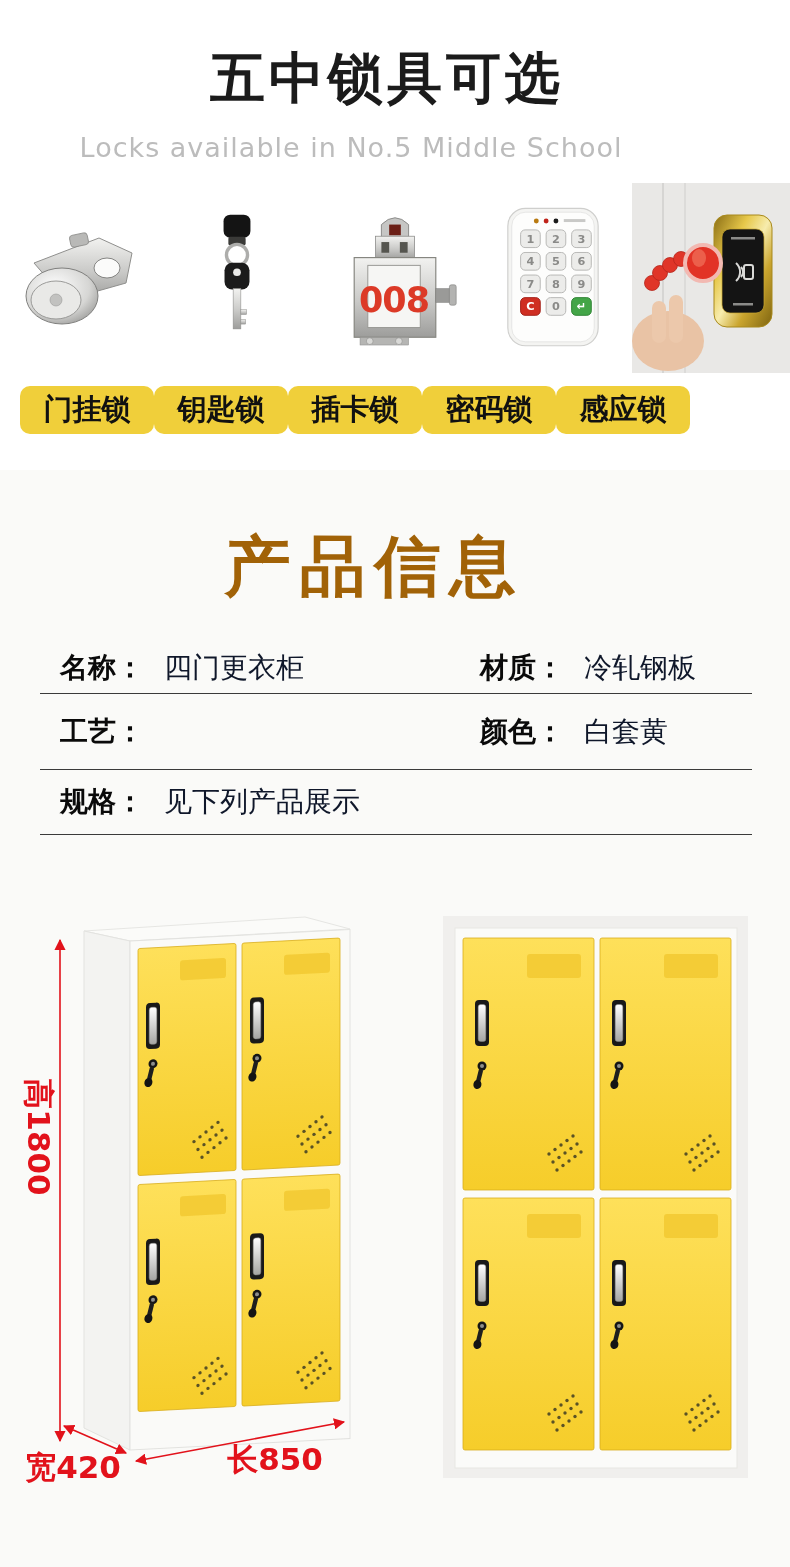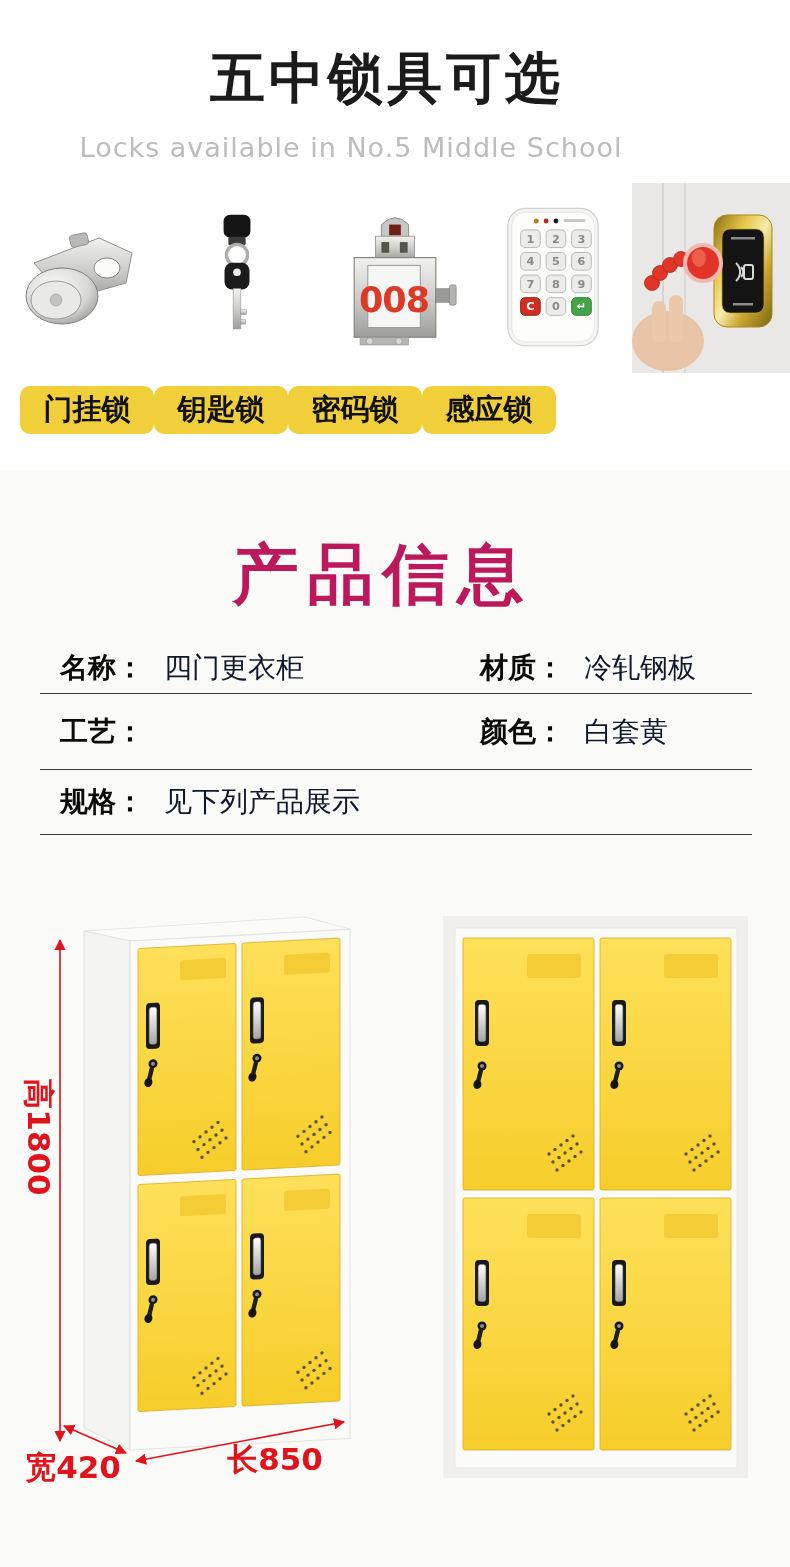--- a/index.html
+++ b/index.html
@@ -19,21 +19,21 @@
   
   .lock-labels{position:absolute;top:386px;left:0;width:790px;box-sizing:border-box;
     padding:0 20px;display:flex;justify-content:flex-start;}
   .pill{width:134px;height:48px;background:#f0cf3a;border-radius:10px;
     display:flex;align-items:center;justify-content:center;
     font-size:29px;font-weight:700;color:#111;}
 
   
   .info-section{position:absolute;top:470px;left:0;width:790px;height:1097px;background:#fafaf8;}
   .info-title{position:absolute;top:52px;left:0;width:749px;text-align:center;
-    font-size:66px;font-weight:800;color:#be185d;letter-spacing:9px;margin:8px;}
+    font-size:66px;font-weight:800;color:#a16207;letter-spacing:9px;margin:0;}
   .info-table{position:absolute;top:172px;left:40px;width:712px;}
   .info-row{display:flex;align-items:center;border-bottom:1.5px solid #3a3a3a;}
   .info-row.r1{height:51px;}
   .info-row.r2{height:75px;}
   .info-row.r3{height:64px;}
   .cell{display:flex;align-items:center;gap:16px;}
   .cell.left{flex:0 0 440px;padding-left:20px;box-sizing:border-box;}
   .cell.right{flex:1;}
   .lbl{font-weight:800;font-size:28px;color:#0a0a0a;white-space:nowrap;}
   .val{font-size:28px;color:#0f172a;margin-left:4px;white-space:nowrap;}
@@ -231,20 +231,21 @@
         </g>
         <circle cx="71" cy="80" r="18" fill="#e23326" stroke="#f2b9b2" stroke-width="4"></circle>
         <ellipse cx="67" cy="75" rx="7" ry="9" fill="#ef6a55" opacity="0.8"></ellipse>
       </svg>
     </div>
   </div>
 
   <div class="lock-labels">
     <div class="pill">门挂锁</div>
     <div class="pill">钥匙锁</div>
+    <div class="pill">插卡锁</div>
     <div class="pill">密码锁</div>
     <div class="pill">感应锁</div>
   </div>
 
   <div class="info-section">
     <h2 class="info-title">产品信息</h2>
 
     <div class="info-table">
       <div class="info-row r1">
         <div class="cell left">

